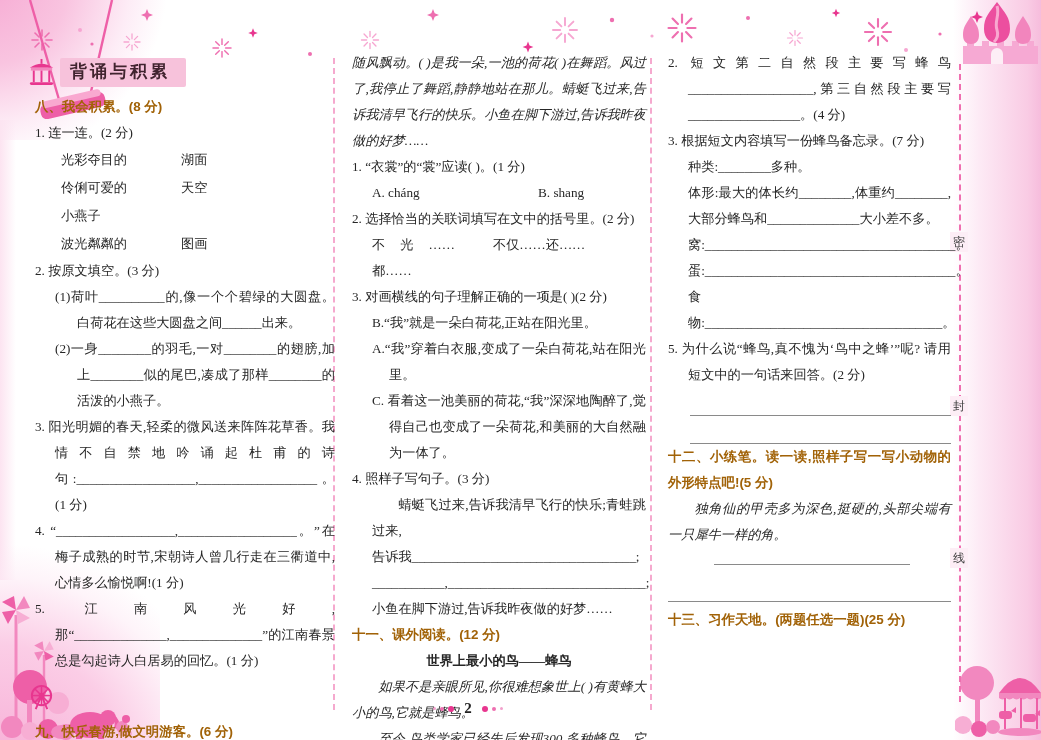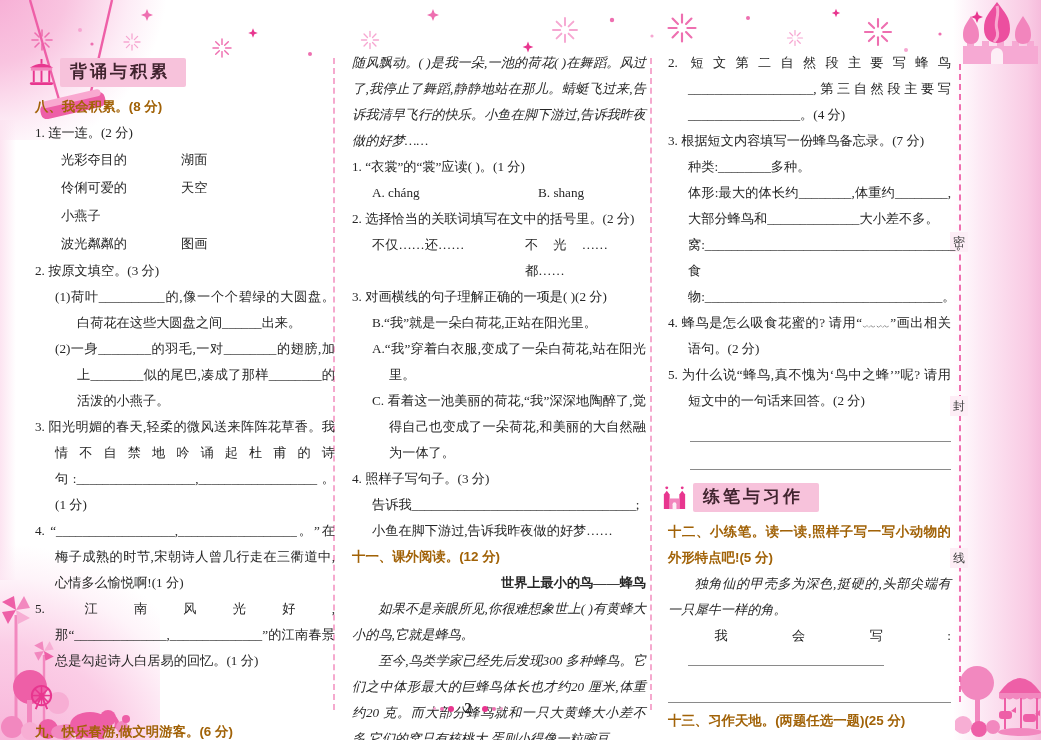--- a/index.html
+++ b/index.html
@@ -32,21 +32,21 @@
   .q-title{color:#a16207;font-weight:bold;font-family:"Liberation Sans",sans-serif;font-size:13.4px;}
   .num{padding-left:20px;text-indent:-20px;}
   .sub{padding-left:20px;}
   .sub-hang{padding-left:42px;text-indent:-22px;}
   .opt-hang{padding-left:37px;text-indent:-17px;}
   .opt-row{display:flex;padding-left:20px;}
   .opt-row .opt{margin-right:38px;}
   .match-row{display:flex;padding-left:26px;line-height:28px;}
   .match-left{width:120px;}
   .ital{font-style:italic;}
-  .center-bold{text-align:right;font-weight:bold;}
+  .center-bold{text-align:center;font-weight:bold;}
   .ind2{text-indent:2em;}
   .ans-line{border-bottom:1px solid #8a8a8a;height:27px;margin-left:22px;}
   .ans-line.full{margin-left:0;}
   .inline-line{display:inline-block;width:196px;height:13px;border-bottom:1px solid #8a8a8a;}
   
   .badge-row{display:flex;align-items:flex-start;margin:9px 0 7px -8px;}
   .badge{background:#f7c2db;color:#41242f;font-weight:bold;font-size:17px;letter-spacing:3px;
     padding:2px 16px 3px 10px;border-radius:2px;font-family:"Liberation Sans",sans-serif;line-height:24px;white-space:nowrap;}
   .badge-icon{width:29px;height:29px;margin-right:4px;flex:none;}
   
@@ -237,64 +237,55 @@
 
 <div class="col" id="col-mid">
   <p class="ital">随风飘动。(      )是我一朵,一池的荷花(      )在舞蹈。风过了,我停止了舞蹈,静静地站在那儿。蜻蜓飞过来,告诉我清早飞行的快乐。小鱼在脚下游过,告诉我昨夜做的好梦……</p>
   <p class="num">1. “衣裳”的“裳”应读(      )。(1 分)</p>
   <div class="opt-row">
     <span class="opt" style="width:128px">A. cháng</span>
     <span class="opt">B. shang</span>
   </div>
   <p class="num">2. 选择恰当的关联词填写在文中的括号里。(2 分)</p>
   <div class="opt-row">
+    <span class="opt">不光……都……</span>
     <span class="opt" style="width:128px">不仅……还……</span>
-    <span class="opt">不光……都……</span>
   </div>
   <p class="num">3. 对画横线的句子理解正确的一项是(      )(2 分)</p>
   <p class="opt-hang">B.“我”就是一朵白荷花,正站在阳光里。</p>
   <p class="opt-hang">A.“我”穿着白衣服,变成了一朵白荷花,站在阳光里。</p>
   <p class="opt-hang">C. 看着这一池美丽的荷花,“我”深深地陶醉了,觉得自己也变成了一朵荷花,和美丽的大自然融为一体了。</p>
   <p class="num">4. 照样子写句子。(3 分)</p>
+  <p class="sub ind2">蜻蜓飞过来,告诉我清早飞行的快乐;青蛙跳过来,</p>
   <p class="sub">告诉我__________________________________;</p>
+  <p class="sub">___________,______________________________;</p>
   <p class="sub">小鱼在脚下游过,告诉我昨夜做的好梦……</p>
   <p class="q-title">十一、课外阅读。(12 分)</p>
   <p class="center-bold">世界上最小的鸟——蜂鸟</p>
   <p class="ital ind2">如果不是亲眼所见,你很难想象世上(      )有黄蜂大小的鸟,它就是蜂鸟。</p>
   <p class="ital ind2">至今,鸟类学家已经先后发现300 多种蜂鸟。它们之中体形最大的巨蜂鸟体长也才约20 厘米,体重约20 克。而大部分蜂鸟就和一只大黄蜂大小差不多,它们的窝只有核桃大,蛋则小得像一粒豌豆。</p>
 
 </div>
 
 <div class="col" id="col-right">
   <p class="num">2. 短文第二自然段主要写蜂鸟___________________,第三自然段主要写_________________。(4 分)</p>
   <p class="num">3. 根据短文内容填写一份蜂鸟备忘录。(7 分)</p>
   <p class="sub">种类:________多种。</p>
   <p class="sub">体形:最大的体长约________,体重约________,大部分蜂鸟和______________大小差不多。</p>
   <p class="sub">窝:______________________________________。</p>
+  <p class="sub">蛋:______________________________________。</p>
   <p class="sub">食物:____________________________________。</p>
-  <p class="num">4. 蜂鸟是怎么吸食花蜜的? 请用“﹏﹏”画出相关语句。(2 分)</p>
   <p class="num">5. 为什么说“蜂鸟,真不愧为‘鸟中之蜂’”呢? 请用短文中的一句话来回答。(2 分)</p>
   <div class="ans-line"></div>
   <div class="ans-line"></div>
 
-  <div class="badge-row" style="margin-top:13px">
-    <svg class="badge-icon" viewBox="0 0 30 30">
-      <path d="M4 27 V12 l3 -4 3 4 V27 Z" fill="#e8368f"></path>
-      <path d="M20 27 V12 l3 -4 3 4 V27 Z" fill="#e8368f"></path>
-      <path d="M10 27 V16 h10 V27 Z" fill="#f285bd"></path>
-      <path d="M13 27 v-5 a2 2 0 0 1 4 0 v5 Z" fill="#fdeef6"></path>
-      <circle cx="7" cy="5" r="1.5" fill="#e8368f"></circle>
-        <circle cx="23" cy="5" r="1.5" fill="#e8368f"></circle>
-    </svg>
-    <span class="badge">练笔与习作</span>
-  </div>
   <p class="q-title">十二、小练笔。读一读,照样子写一写小动物的外形特点吧!(5 分)</p>
   <p class="ital ind2">独角仙的甲壳多为深色,挺硬的,头部尖端有一只犀牛一样的角。</p>
   <p class="sub ind2">
-    <span>我会写:</span><span class="inline-line"></span>
+    <span class="inline-line"></span>
   </p>
   <div class="ans-line full"></div>
   <p class="q-title" style="margin-top:5px">十三、习作天地。(两题任选一题)(25 分)</p>
 
 </div>
 
 <div class="footer">
   <span class="dot s"></span>
   <span class="dot m"></span>
   <span class="dot l"></span>

